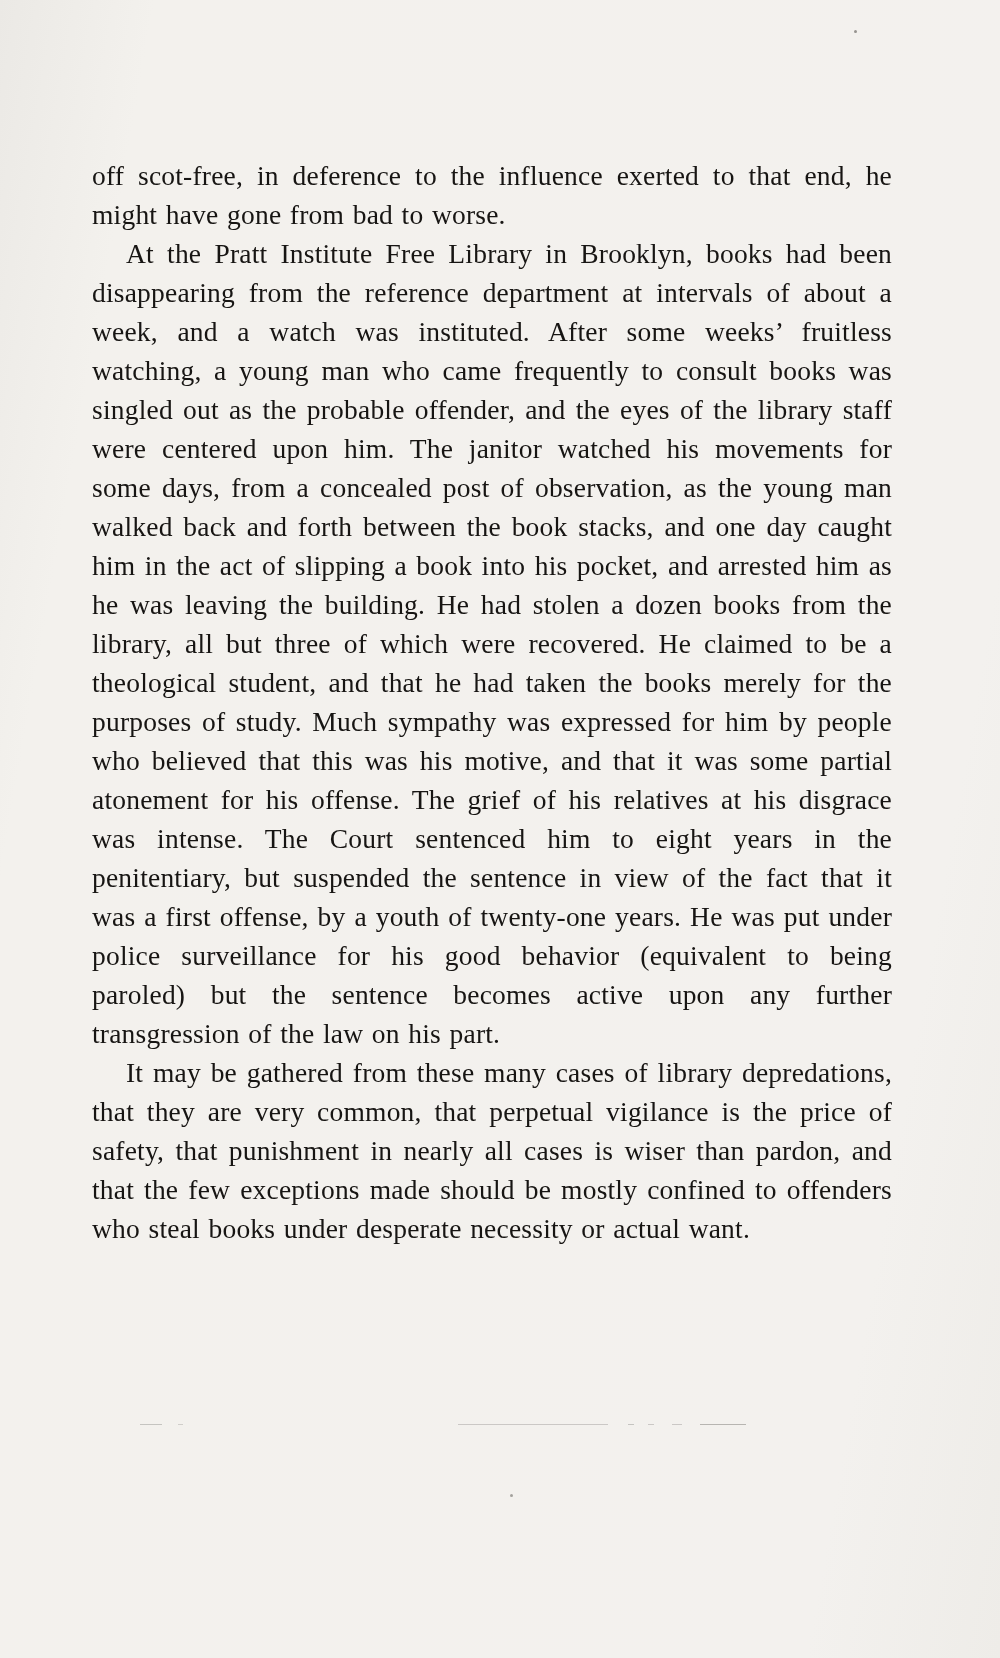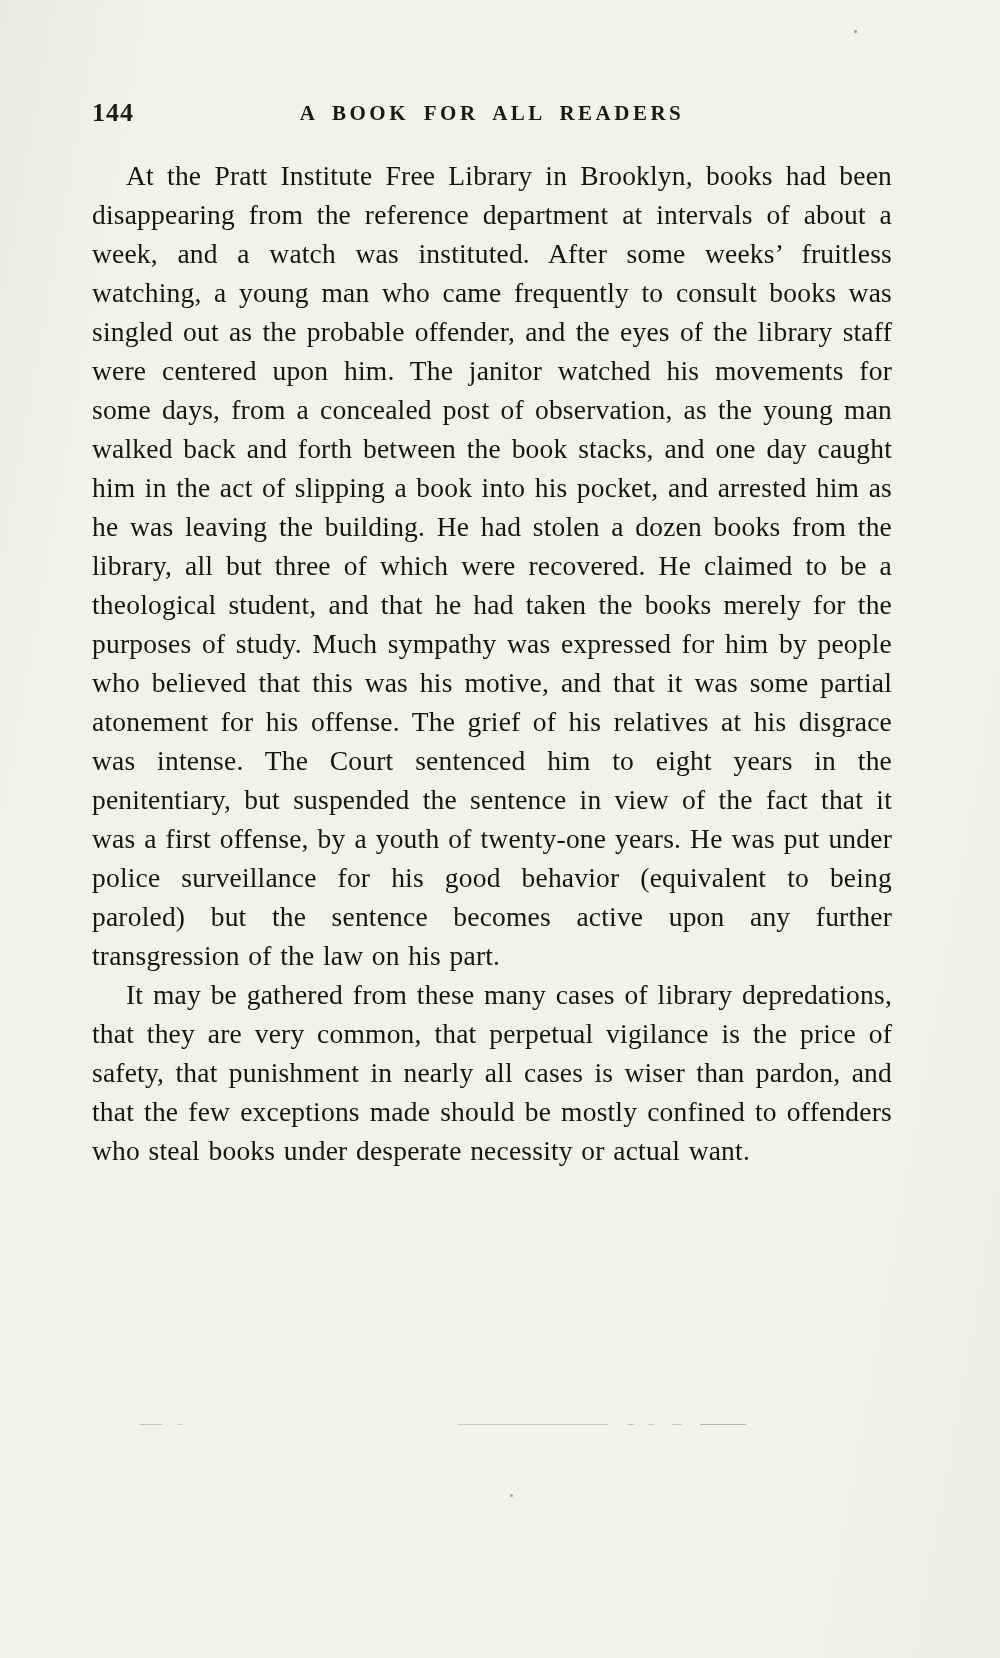--- a/index.html
+++ b/index.html
@@ -104,26 +104,23 @@
   .speck.top-right { top: 30px; left: 854px; width: 3px; height: 3px; opacity: .7; }
   .speck.bottom-center { top: 1494px; left: 510px; width: 3px; height: 3px; opacity: .6; }
 </style>
 </head>
 <body>
 
 <div class="page">
 
   <div class="speck top-right"></div>
 
-  <div class="page-header">
-    <span class="page-number">144</span>
-    <span class="running-title">A BOOK FOR ALL READERS</span>
-  </div>
 
   <div class="body-text">
+    <p>off scot-free, in deference to the influence exerted to that end, he might have gone from bad to worse.</p>
     <p class="indented">At the Pratt Institute Free Library in Brooklyn, books had been disappearing from the reference department at intervals of about a week, and a watch was instituted. After some weeks’ fruitless watching, a young man who came frequently to consult books was singled out as the probable offender, and the eyes of the library staff were centered upon him. The janitor watched his movements for some days, from a concealed post of observation, as the young man walked back and forth between the book stacks, and one day caught him in the act of slipping a book into his pocket, and arrested him as he was leaving the building. He had stolen a dozen books from the library, all but three of which were recovered. He claimed to be a theological student, and that he had taken the books merely for the purposes of study. Much sympathy was expressed for him by people who believed that this was his motive, and that it was some partial atonement for his offense. The grief of his relatives at his disgrace was intense. The Court sentenced him to eight years in the penitentiary, but suspended the sentence in view of the fact that it was a first offense, by a youth of twenty-one years. He was put under police surveillance for his good behavior (equivalent to being paroled) but the sentence becomes active upon any further transgression of the law on his part.</p>
     <p class="indented">It may be gathered from these many cases of library depredations, that they are very common, that perpetual vigilance is the price of safety, that punishment in nearly all cases is wiser than pardon, and that the few exceptions made should be mostly confined to offenders who steal books under desperate necessity or actual want.</p>
   </div>
 
   <div class="scan-rule">
     <i class="seg1"></i>
       <i class="seg2"></i>
       <i class="seg3"></i>
     <i class="seg4"></i>
       <i class="seg5"></i>

